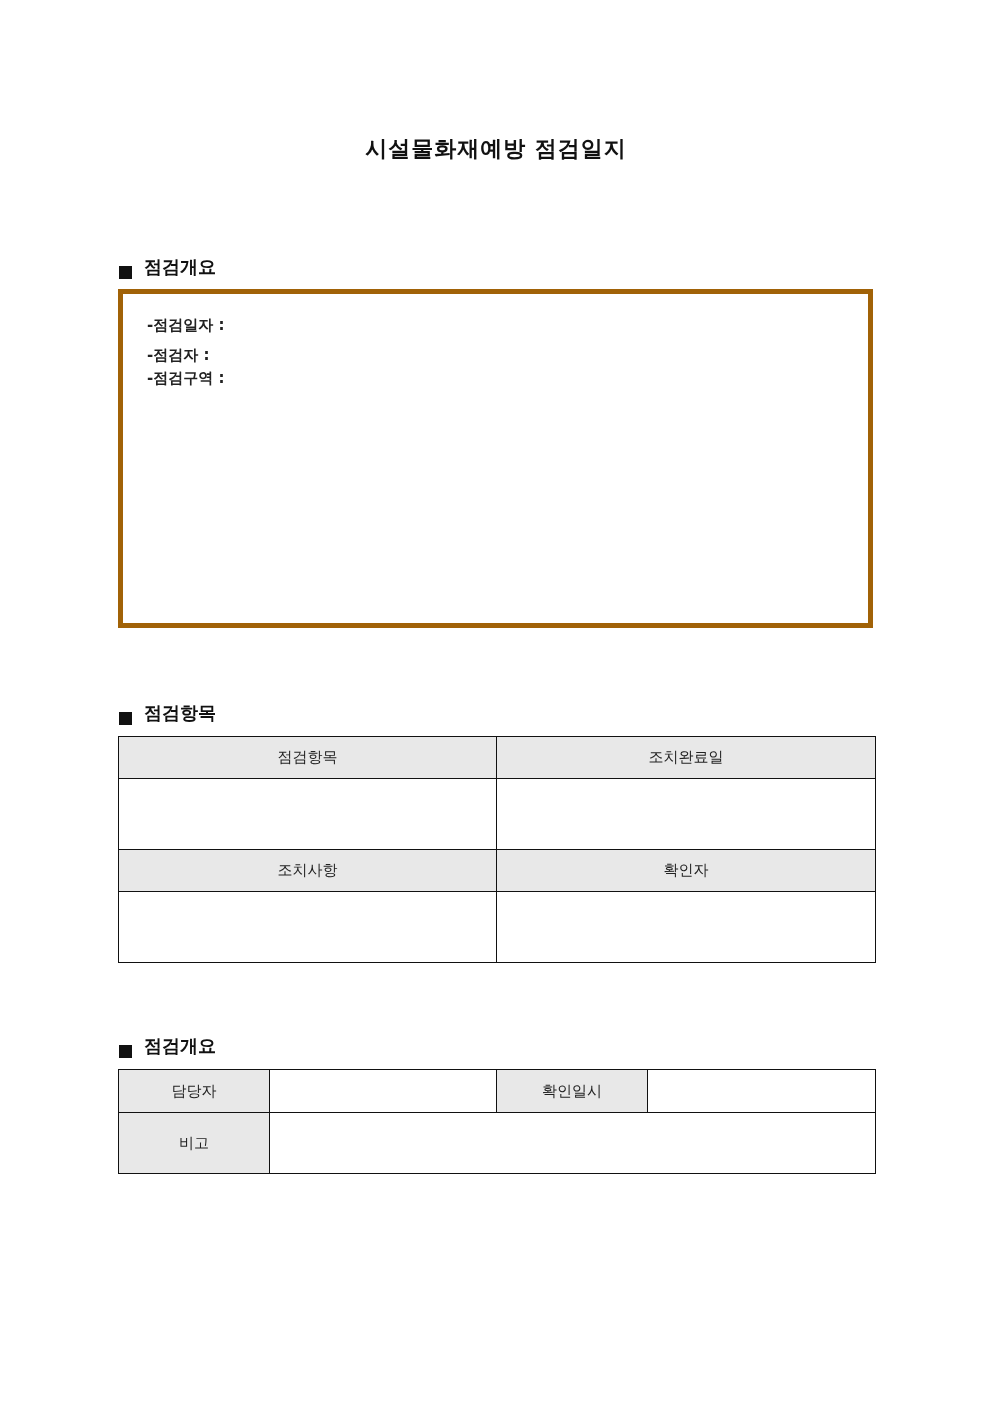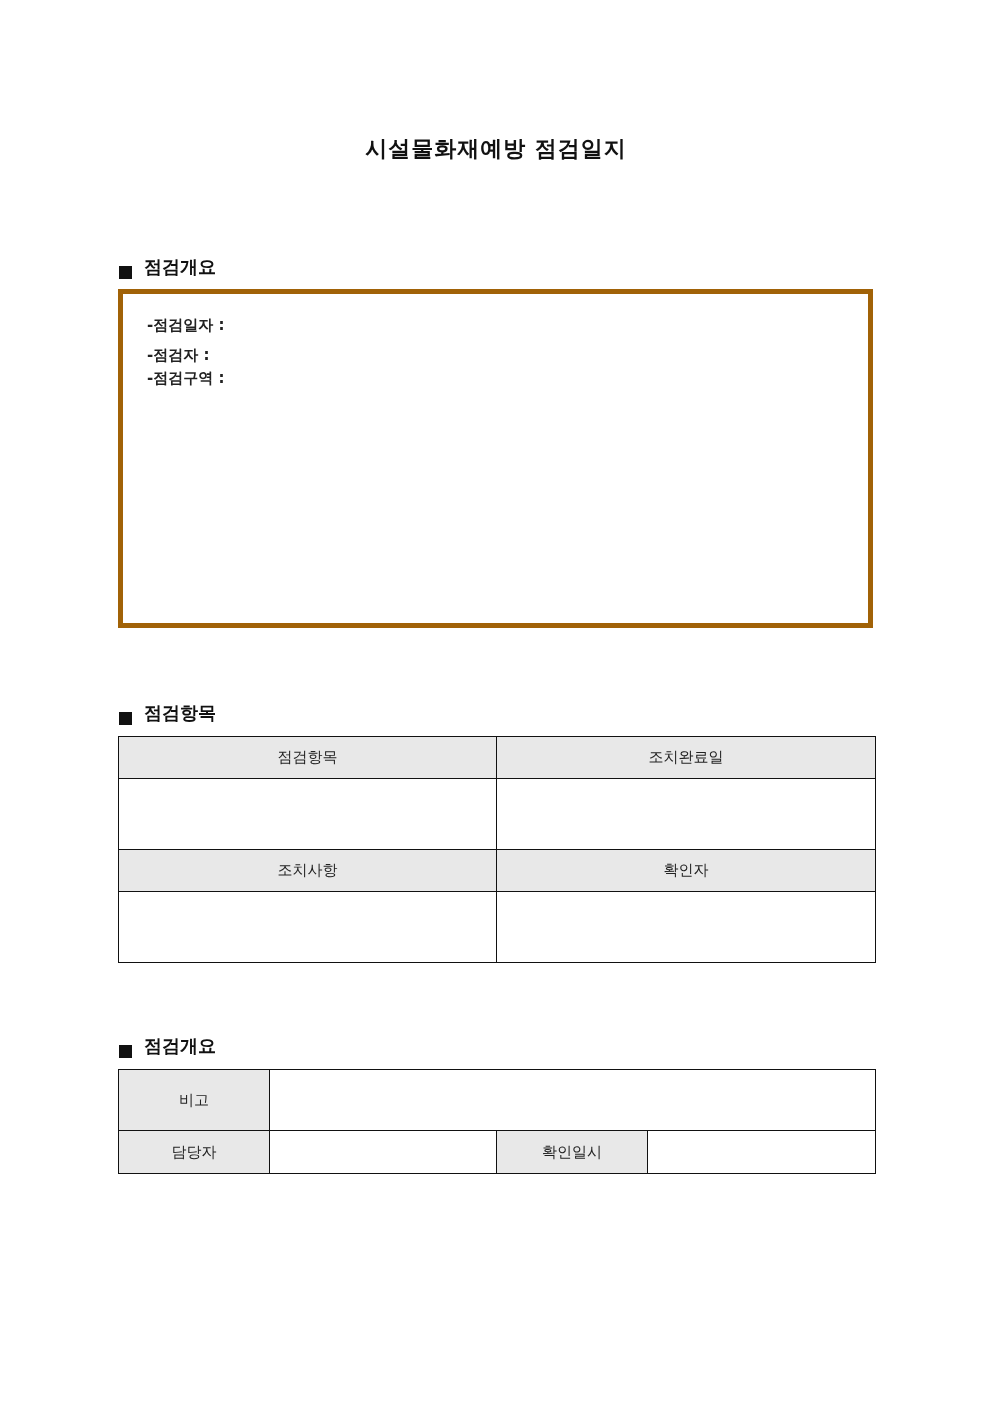--- a/index.html
+++ b/index.html
@@ -62,24 +62,24 @@
   <span>점검개요</span>
 </div>
 <table class="grid" style="top:1069px;">
   <colgroup>
       <col style="width:151px">
       <col style="width:227px">
       <col style="width:151px">
       <col style="width:228px">
     </colgroup>
   <tbody>
-  <tr style="height:61px;">
-    <td class="hdr">비고</td>
-    <td colspan="3"></td>
-  </tr>
   <tr style="height:43px;">
     <td class="hdr">담당자</td>
     <td></td>
     <td class="hdr">확인일시</td>
     <td></td>
   </tr>
+  <tr style="height:61px;">
+    <td class="hdr">비고</td>
+    <td colspan="3"></td>
+  </tr>
 </tbody>
   </table>
 
 </body></html>

